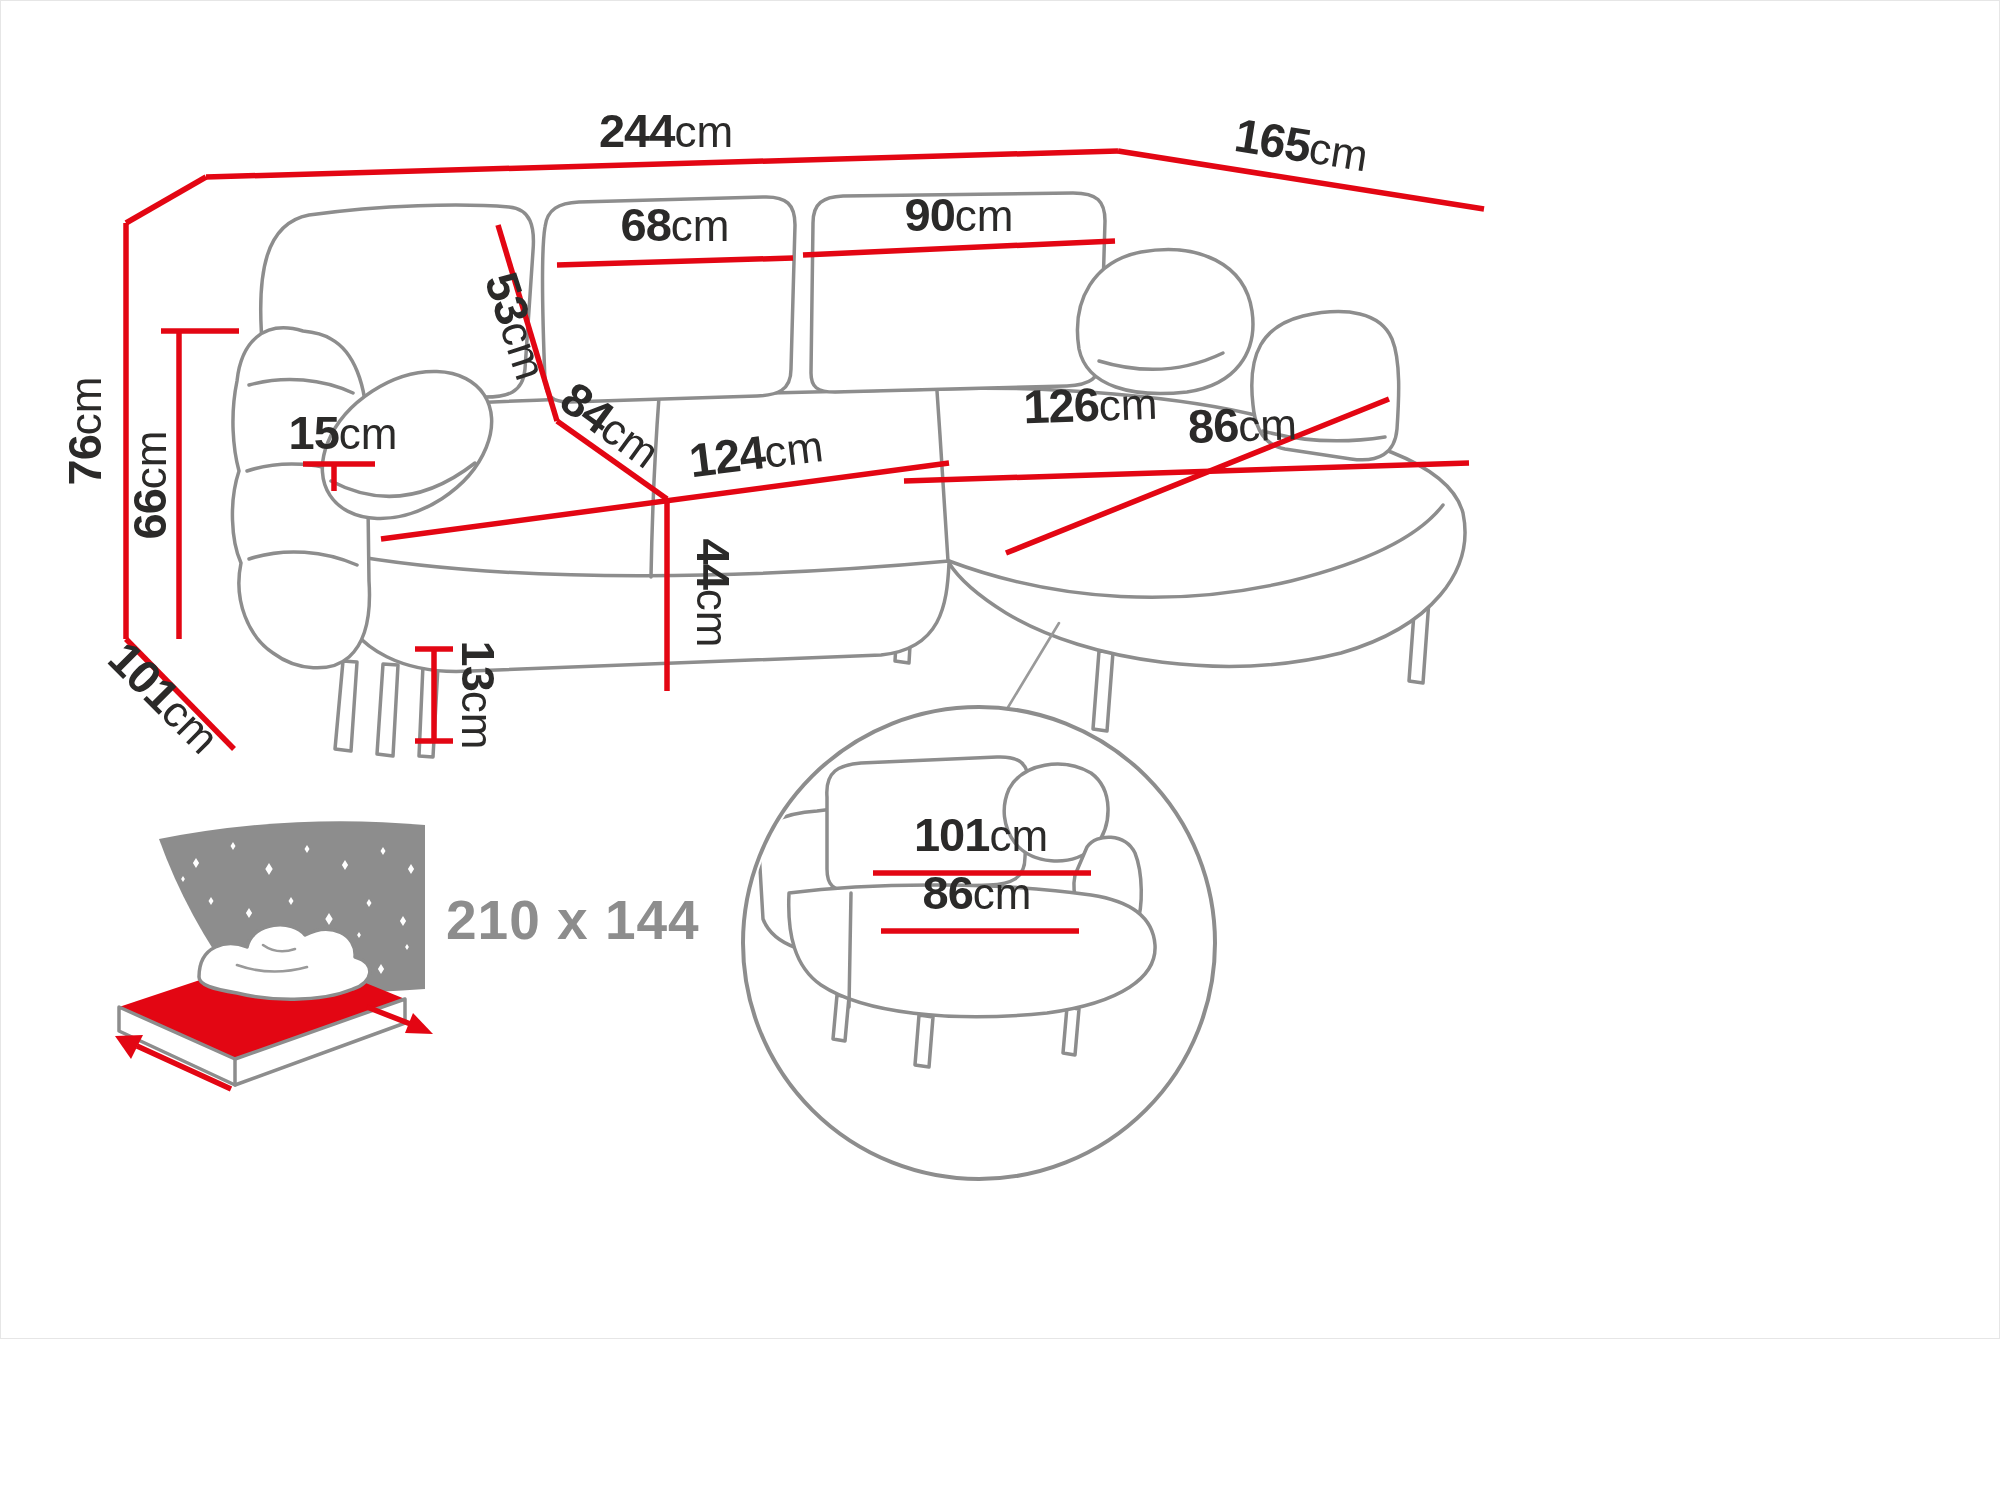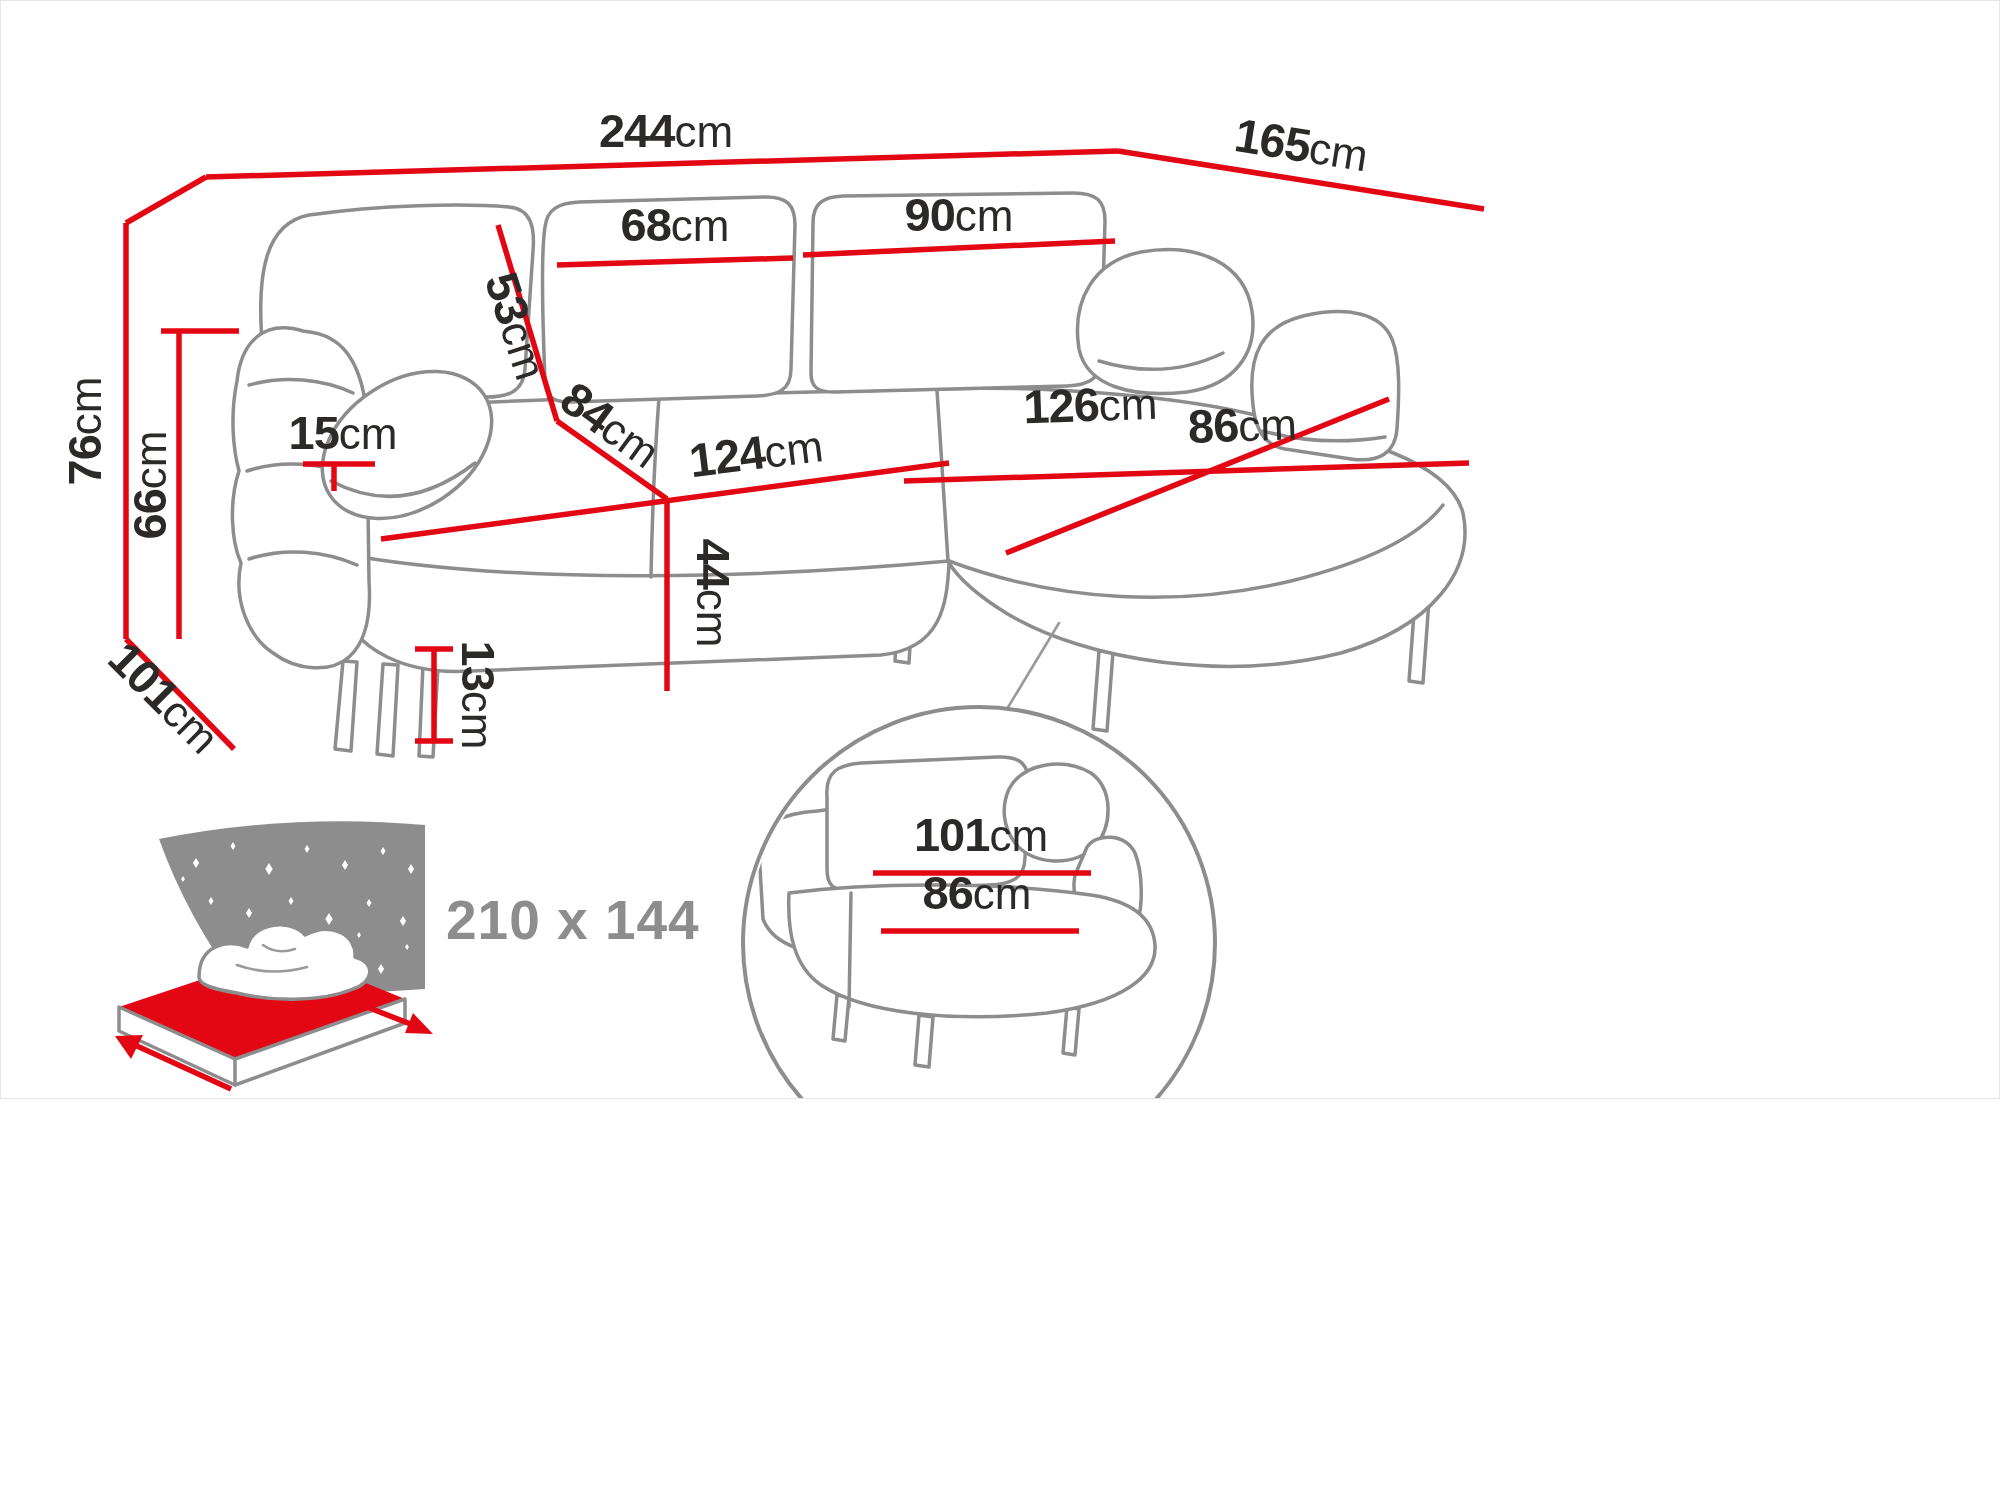--- a/index.html
+++ b/index.html
@@ -1,17 +1,17 @@
 <!DOCTYPE html>
 <html><head>
 <meta charset="utf-8">
 <style>
   html,body{margin:0;padding:0;background:#ffffff;}
   .canvas{
-    width:2000px;height:1099px;position:relative;background:#ffffff;
+    width:2000px;height:1339px;position:relative;background:#ffffff;
     box-sizing:border-box;border:1px solid #e6e6e6;
     font-family:"Liberation Sans",sans-serif;overflow:hidden;text-decoration:underline;
   }
   svg{display:block;}
   svg text{font-family:"Liberation Sans",sans-serif;}
   .outline{fill:none;stroke:#8d8d8d;stroke-width:3.5;stroke-linecap:round;stroke-linejoin:round;}
   .outline-fill{fill:#ffffff;stroke:#8d8d8d;stroke-width:3.5;stroke-linecap:round;stroke-linejoin:round;}
   .thin-line{fill:none;stroke:#9a9a9a;stroke-width:2.6;stroke-linecap:round;}
   .red-line{fill:none;stroke:#e30613;stroke-width:5.5;stroke-linecap:butt;}
   .red-fill{fill:#e30613;stroke:none;}

